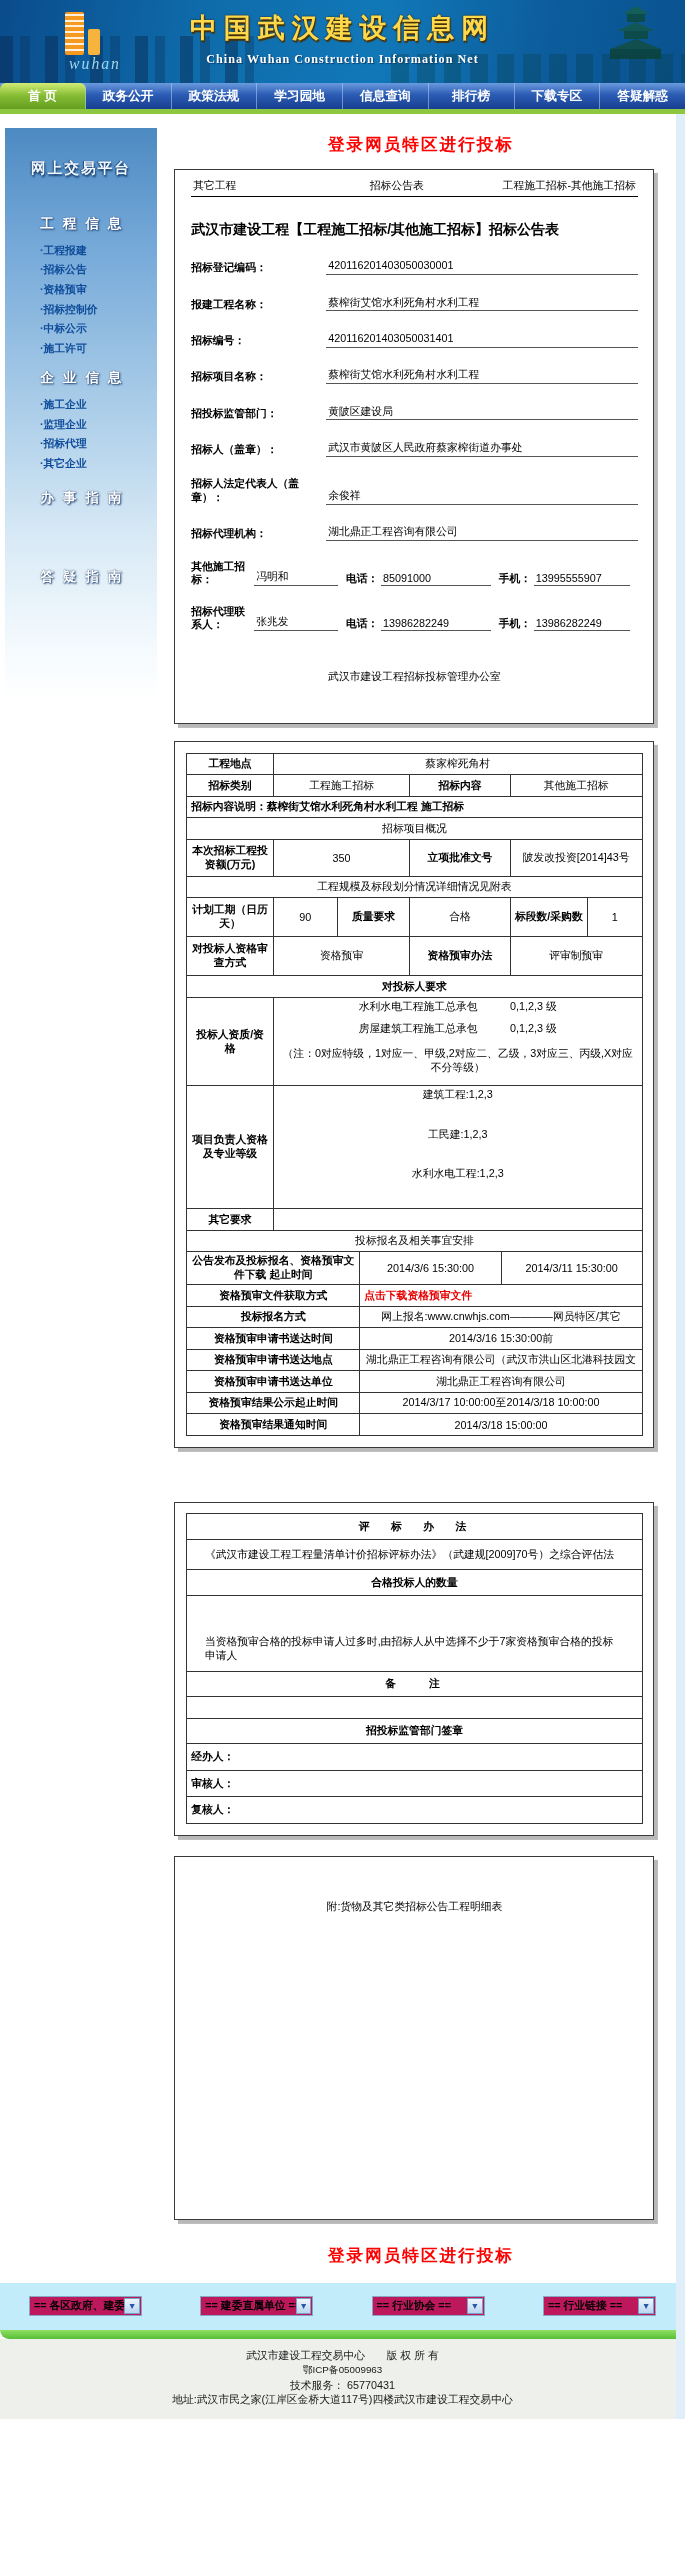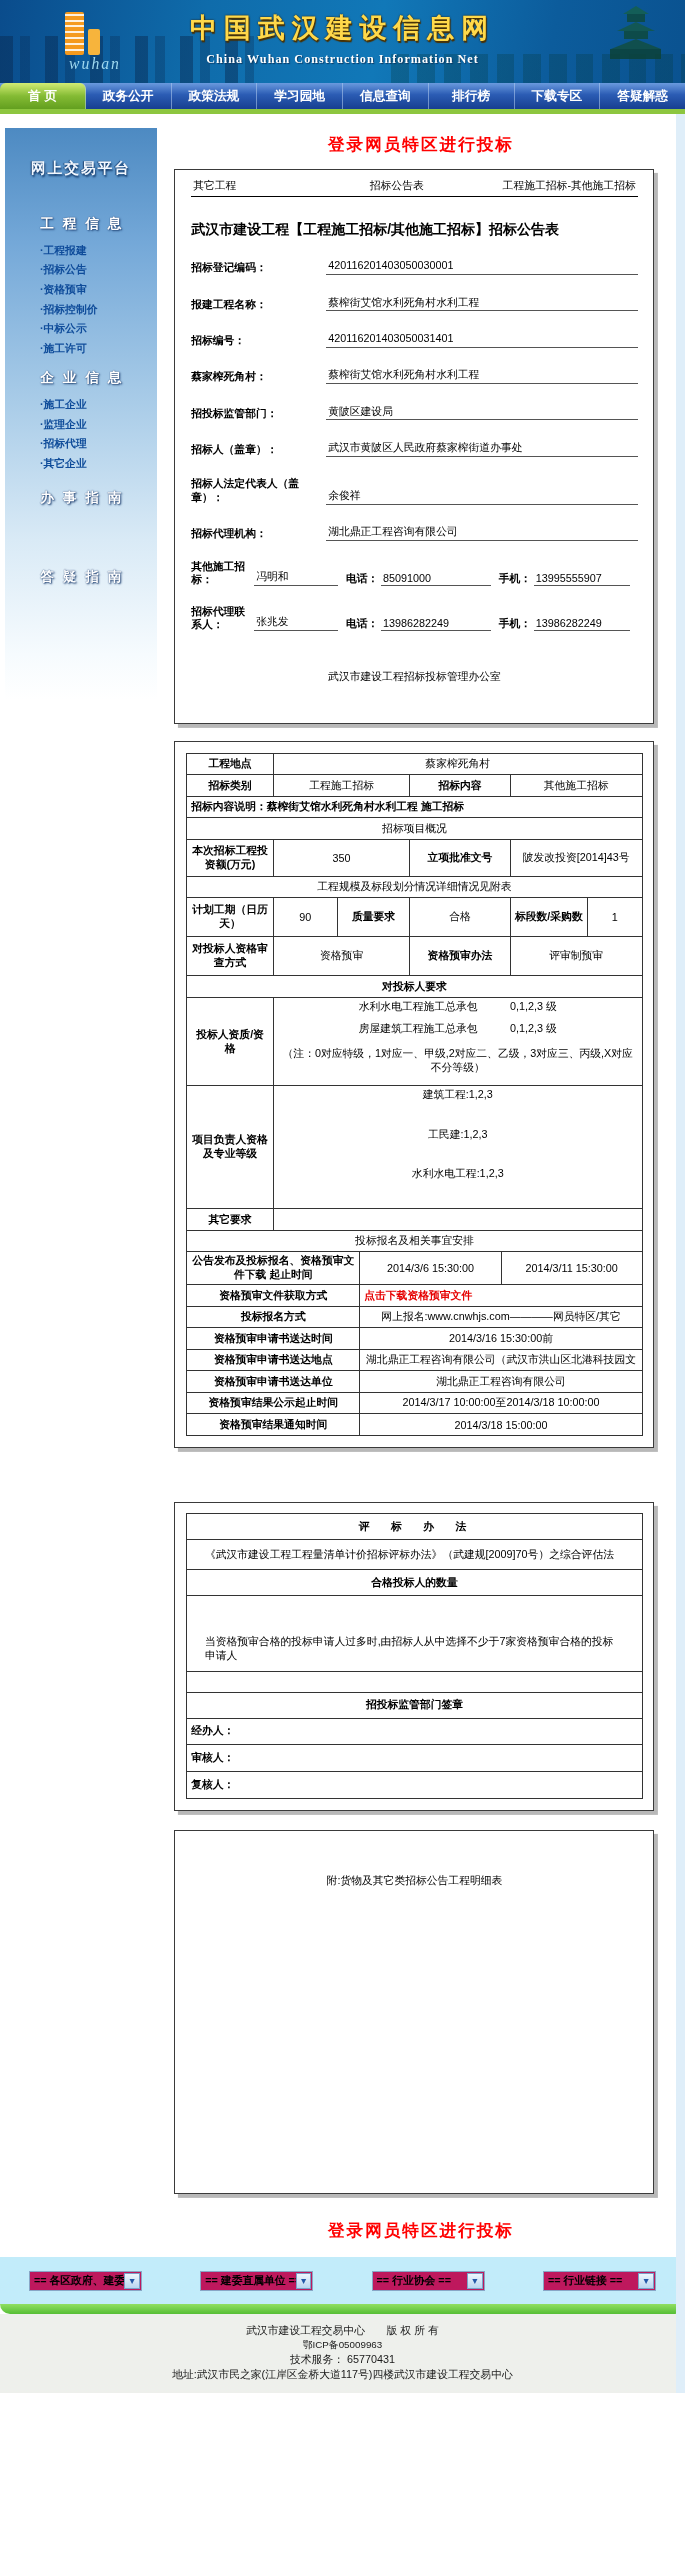--- a/index.html
+++ b/index.html
@@ -201,21 +201,21 @@
       </div>
       <div class="field">
         <span class="field-label">报建工程名称：</span>
         <span class="field-value">蔡榨街艾馆水利死角村水利工程</span>
       </div>
       <div class="field">
         <span class="field-label">招标编号：</span>
         <span class="field-value">420116201403050031401</span>
       </div>
       <div class="field">
-        <span class="field-label">蔡家榨死角村：</span>
+        <span class="field-label">招标项目名称：</span>
         <span class="field-value">蔡榨街艾馆水利死角村水利工程</span>
       </div>
       <div class="field">
         <span class="field-label">招投标监管部门：</span>
         <span class="field-value">黄陂区建设局</span>
       </div>
       <div class="field">
         <span class="field-label">招标人（盖章）：</span>
         <span class="field-value">武汉市黄陂区人民政府蔡家榨街道办事处</span>
       </div>
@@ -378,20 +378,23 @@
             </tr>
         <tr>
               <td class="big-cell">《武汉市建设工程工程量清单计价招标评标办法》（武建规[2009]70号）之综合评估法</td>
             </tr>
         <tr class="hdr-row">
               <td>合格投标人的数量</td>
             </tr>
         <tr>
               <td class="big-cell-b">当资格预审合格的投标申请人过多时,由招标人从中选择不少于7家资格预审合格的投标申请人</td>
             </tr>
+        <tr class="hdr-row">
+              <td class="ls-remark">备注</td>
+            </tr>
         <tr>
               <td class="remark-cell"></td>
             </tr>
         <tr class="hdr-row">
               <td>招投标监管部门签章</td>
             </tr>
         <tr>
               <td class="person-cell">经办人：</td>
             </tr>
         <tr>

